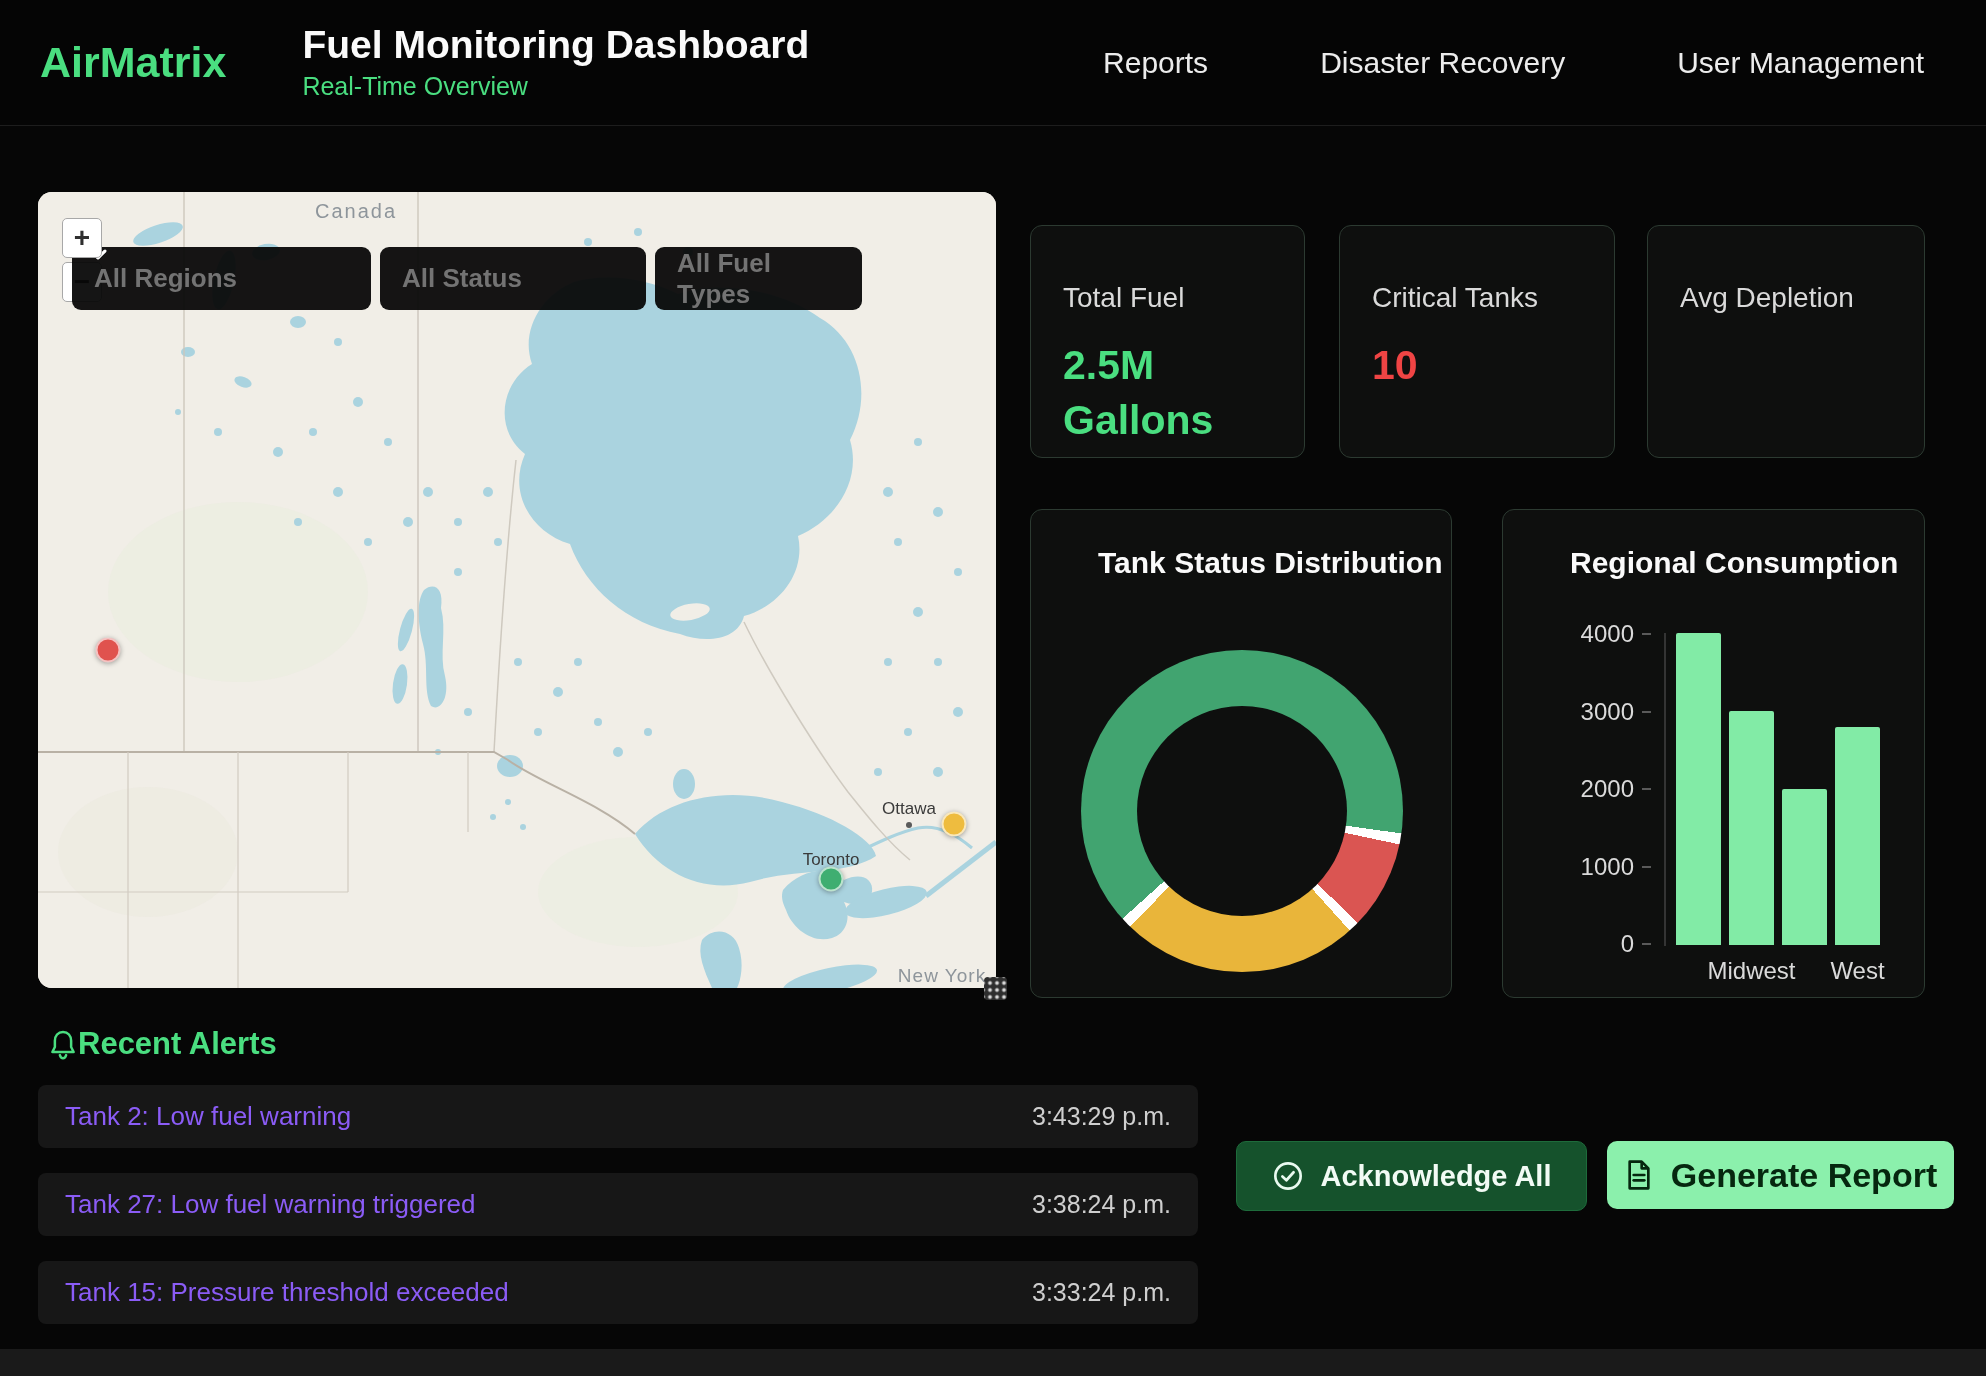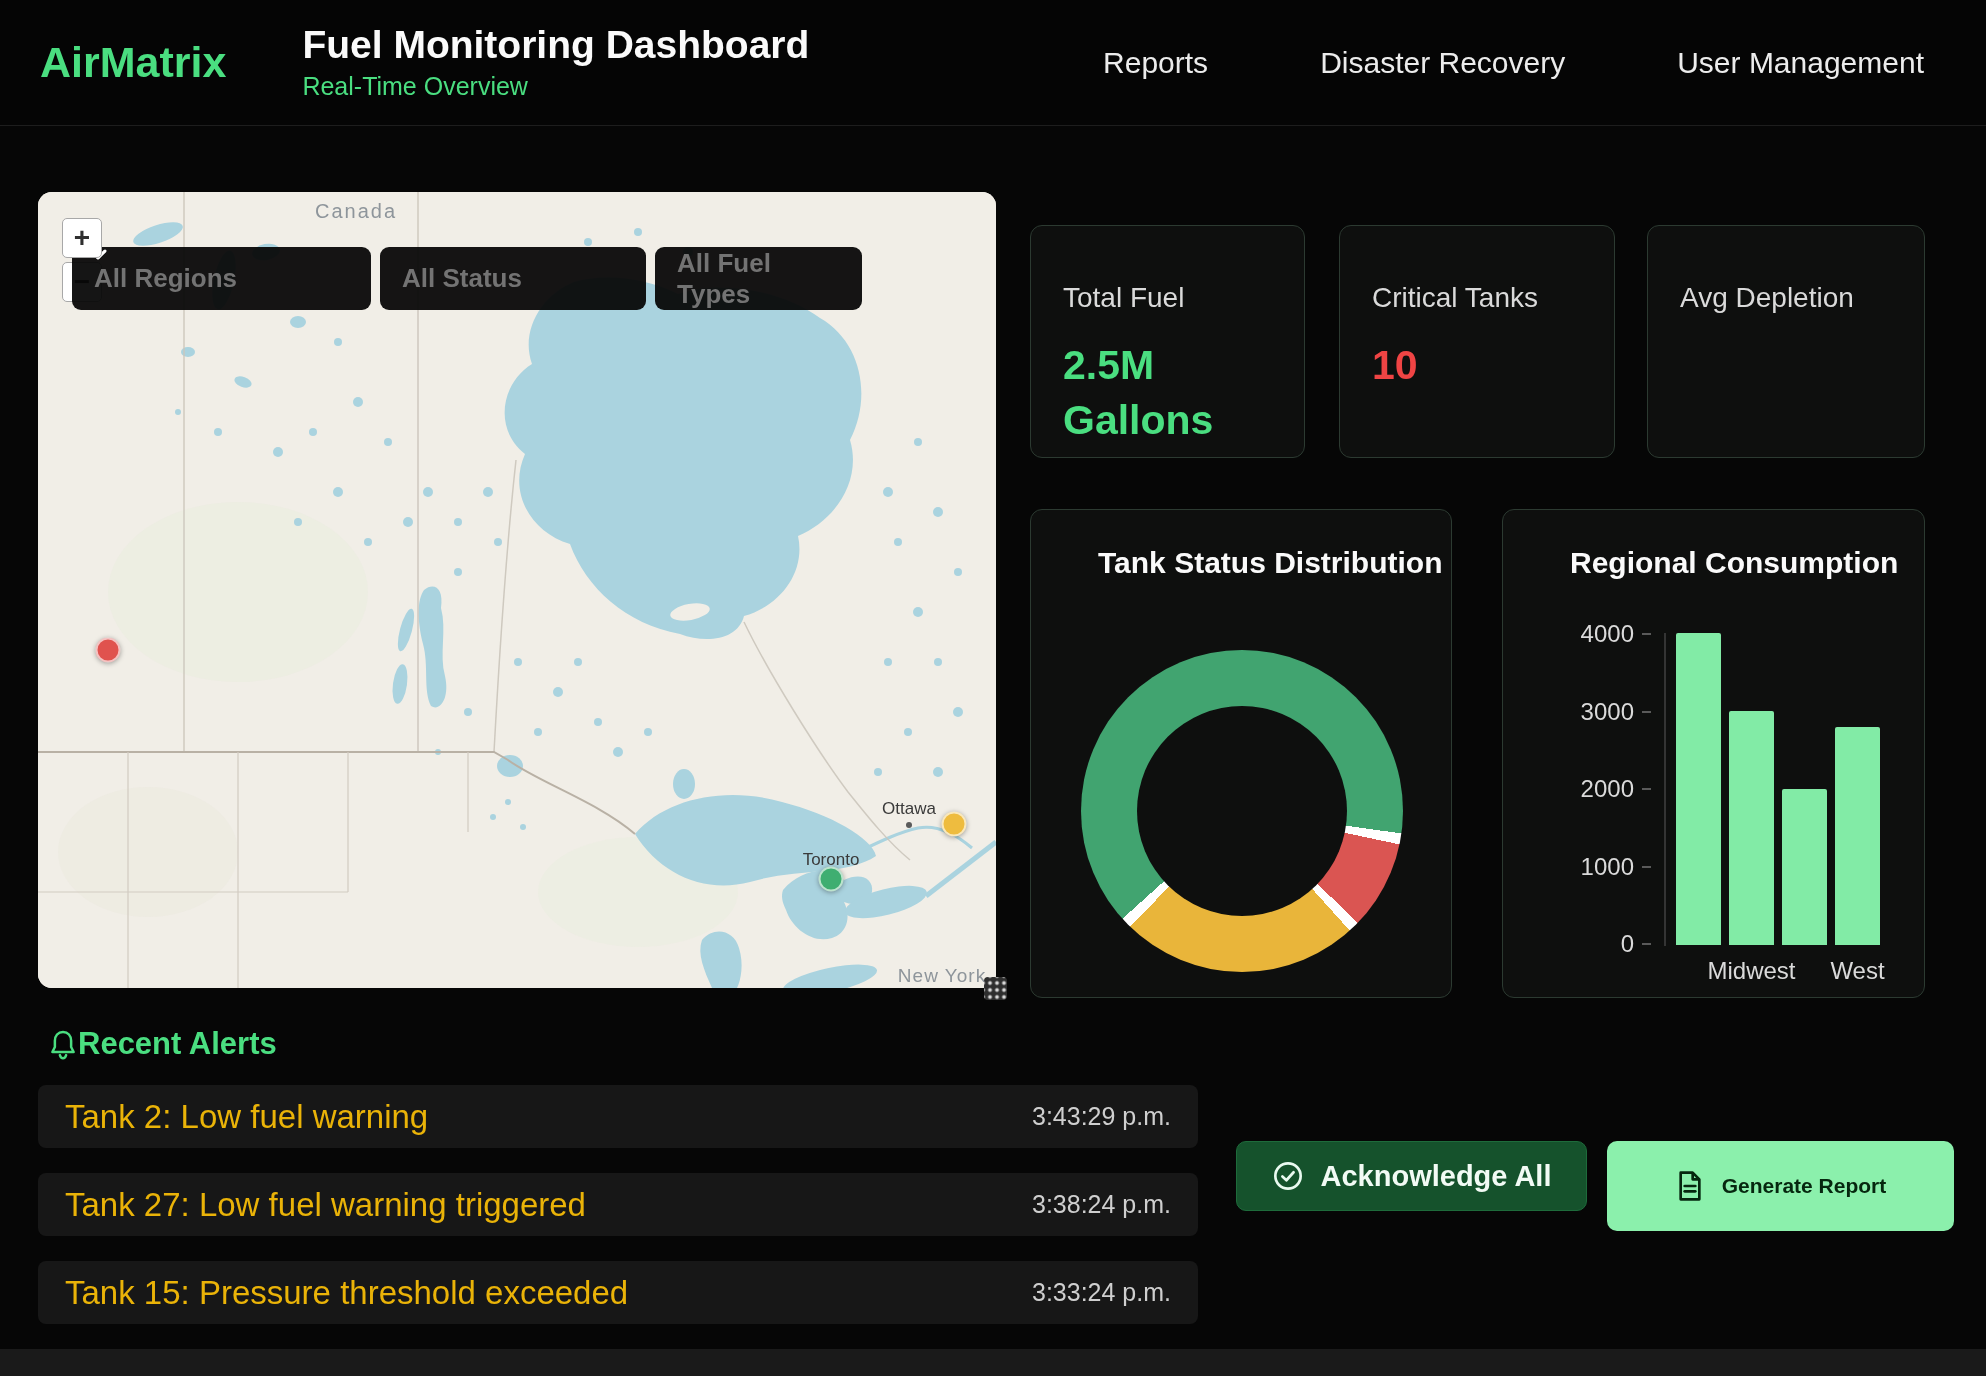--- a/index.html
+++ b/index.html
@@ -82,31 +82,31 @@
   .ytick { display:flex; align-items:center; gap:8px; }
   .ytick::after { content:""; width:9px; height:2px; background:#5a5a5a; }
 
   
   .alerts-heading { position:absolute; left:48px; top:1026px; display:flex; align-items:center;
     color:#4ade80; font-size:31px; font-weight:bold; }
   .alert-row { position:absolute; left:38px; width:1160px; height:63px; background:#171717;
     border-radius:8px; display:flex; align-items:center; justify-content:space-between;
     padding:0 27px; cursor:pointer; }
   .alert-row-1 { top:1085px; } .alert-row-2 { top:1173px; } .alert-row-3 { top:1261px; }
-  .alert-msg { font-size:33px; color:#eab308; }
+  .alert-msg { font-size:26px; color:#8b5cf6; }
   .alert-time { font-size:25px; color:#cfcfcf; }
 
   
   .ack-btn { position:absolute; left:1236px; top:1141px; width:351px; height:70px;
     background:#15522c; border:1px solid #1e6b3b; border-radius:10px; color:#f2fbf5;
     font-size:29px; font-weight:bold; display:flex; align-items:center; justify-content:center;
     gap:17px; cursor:pointer; }
-  .report-btn { position:absolute; left:1607px; top:1141px; width:347px; height:90px;
+  .report-btn { position:absolute; left:1607px; top:1141px; width:347px; height:68px;
     background:#8bf0ac; border:none; border-radius:10px; color:#06270f;
-    font-size:21px; font-weight:bold; display:flex; align-items:center; justify-content:center;
+    font-size:34px; font-weight:bold; display:flex; align-items:center; justify-content:center;
     gap:17px; cursor:pointer; font-family:"Liberation Sans", sans-serif; }
 
   .footer-bar { position:absolute; left:0; top:1349px; width:1986px; height:27px; background:#1a1a1a; }
 
   
   .map-country-label { font-size:20px; fill:#8e959b; letter-spacing:2px; }
   .map-city-label { font-size:17px; fill:#3a3a3a; }
   .map-state-label { font-size:19px; fill:#8e959b; letter-spacing:1px; }
 </style>
 </head>

